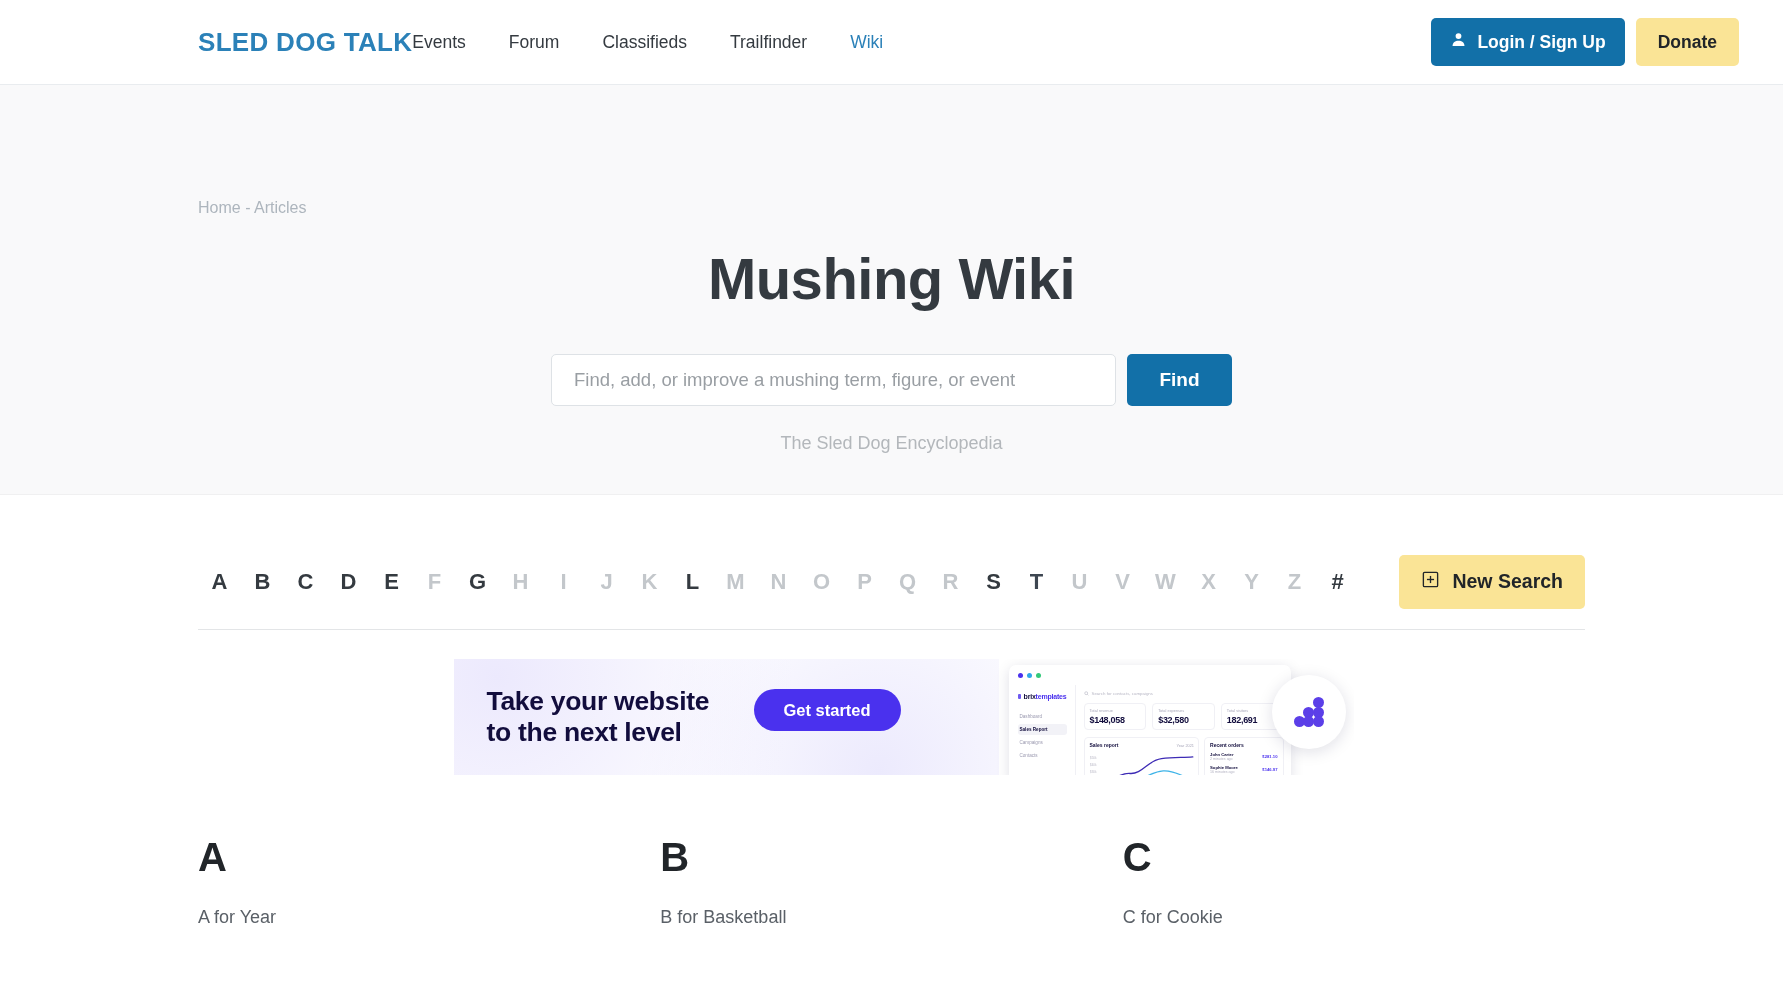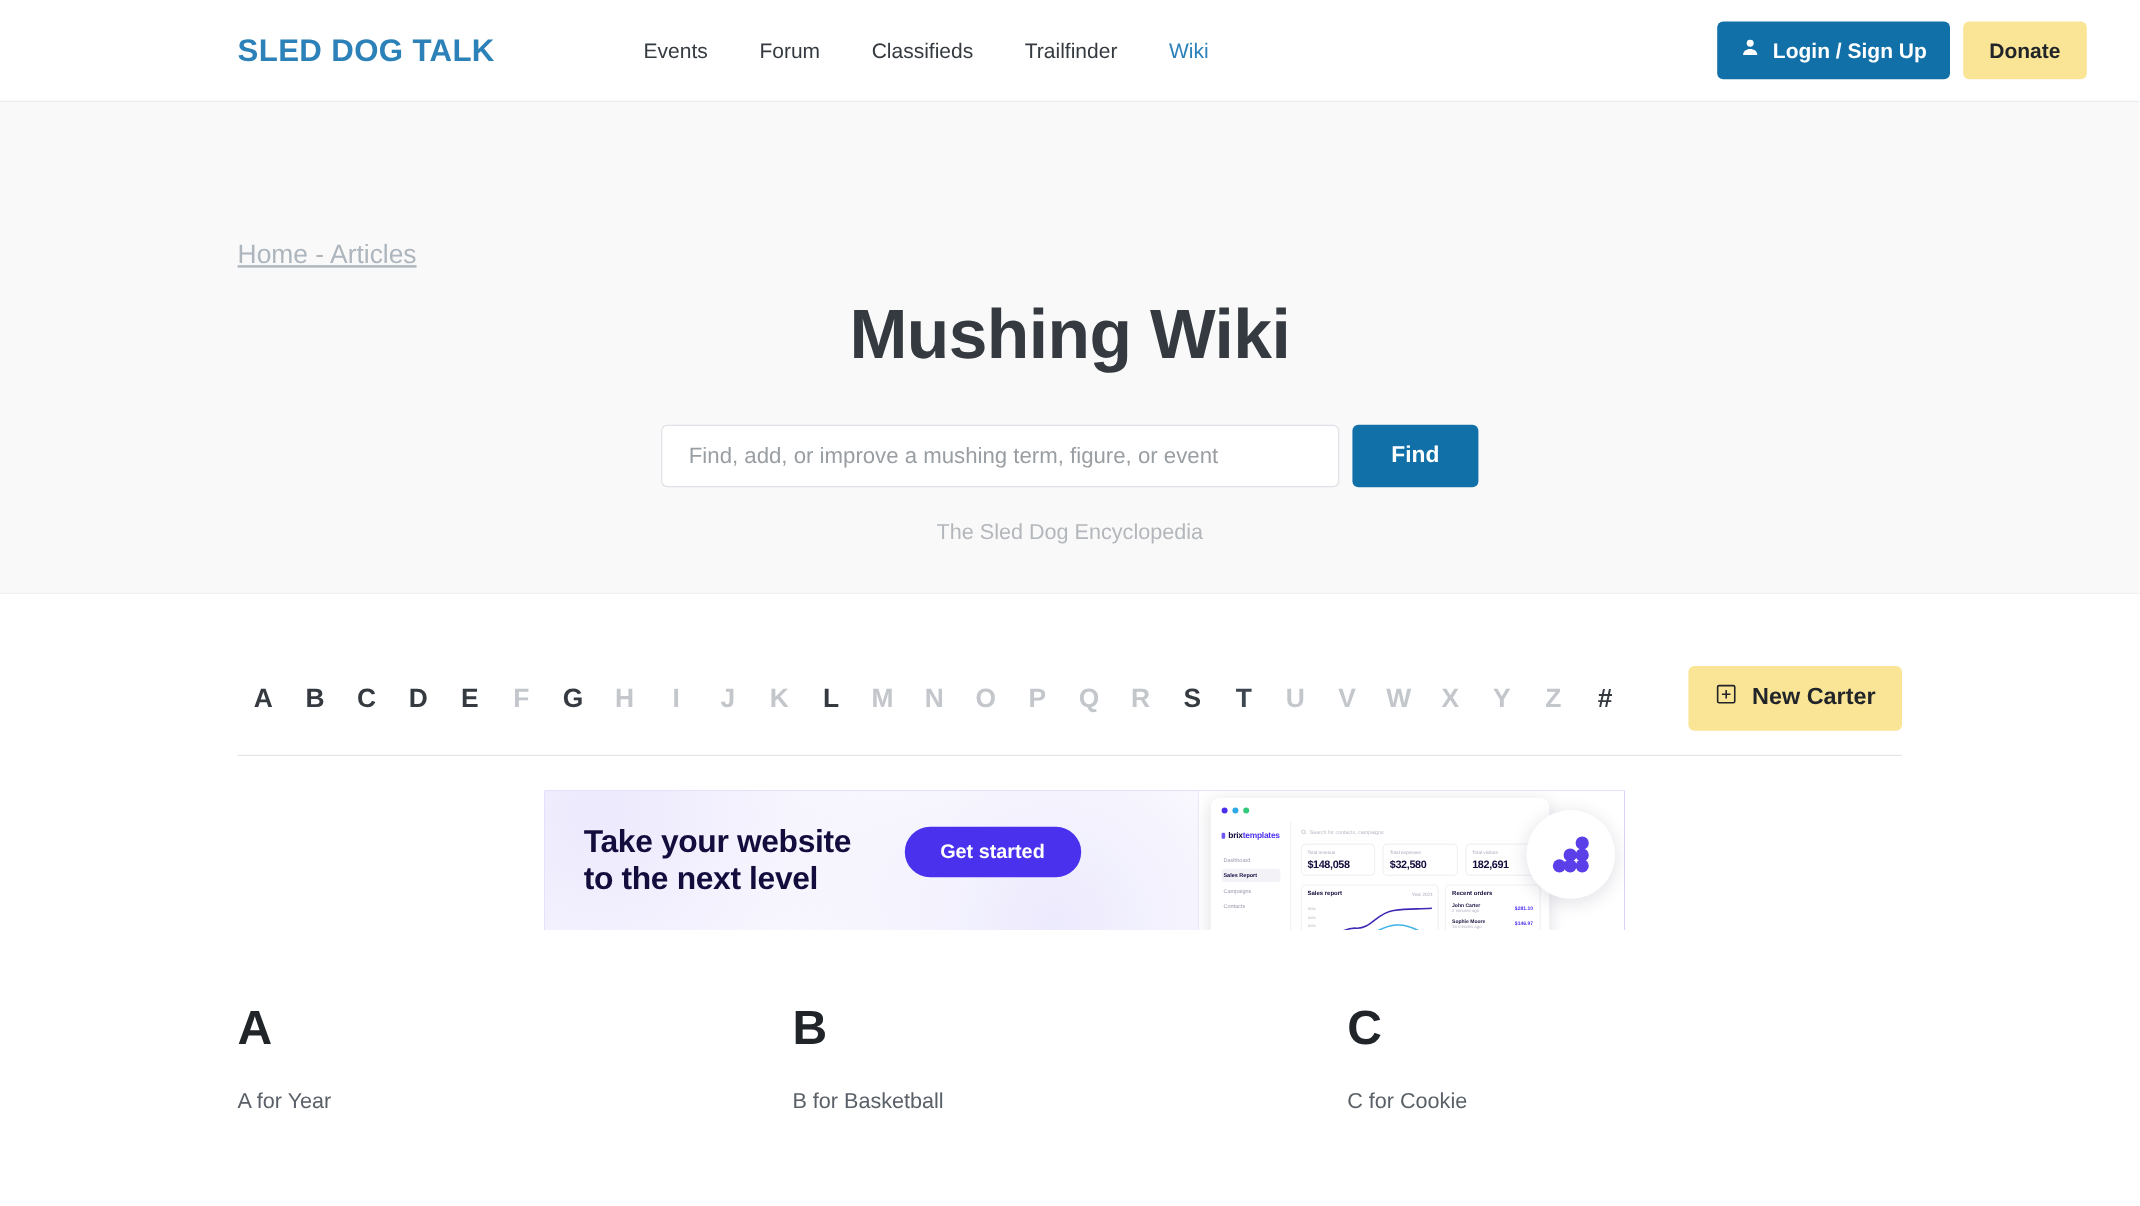--- a/index.html
+++ b/index.html
@@ -28,21 +28,20 @@
     font-weight: 600;
     letter-spacing: 0.3px;
     color: #2b81b8;
     white-space: nowrap;
     cursor: pointer;
   }
   .nav {
     display: flex;
     align-items: center;
     gap: 43px;
-    margin-left: 124px;
   }
   .nav-link {
     font-size: 17.5px;
     color: #343a40;
     cursor: pointer;
     white-space: nowrap;
     text-decoration: none;
   }
   .nav-link.active { color: #2b81b8; }
   .header-actions {
@@ -87,24 +86,23 @@
   .hero {
     background: #f9f9fa;
     height: 410px;
     border-bottom: 1px solid #f0f0f1;
     position: relative;
   }
   .breadcrumb {
     position: absolute;
     left: 198px;
     top: 114px;
-    font-size: 22px;
+    font-size: 16px;
     color: #adb5bd;
     cursor: pointer;
-    text-decoration: underline;
   }
   .hero-title {
     text-align: center;
     margin: 0;
     padding-top: 160px;
     font-size: 58px;
     font-weight: 700;
     color: #343a40;
     letter-spacing: -0.5px;
   }
@@ -410,21 +408,21 @@
         <span class="alpha">#</span>
       </div>
     <button class="btn-new-article">
       <span>
         <svg width="19" height="19" viewBox="0 0 24 24" fill="none" stroke="#212529" stroke-width="1.7">
           <rect x="3" y="3" width="18" height="18" rx="1.5"></rect>
           <line x1="12" y1="7.5" x2="12" y2="16.5"></line>
           <line x1="7.5" y1="12" x2="16.5" y2="12"></line>
         </svg>
       </span>
-      <span>New Carter</span>
+      <span>New Search</span>
     </button>
   </div>
   <div class="divider"></div>
 </div>
 
 <div class="ad-wrap">
   <div class="ad-banner">
 
     <div class="ad-left">
       <div class="ad-headline">

